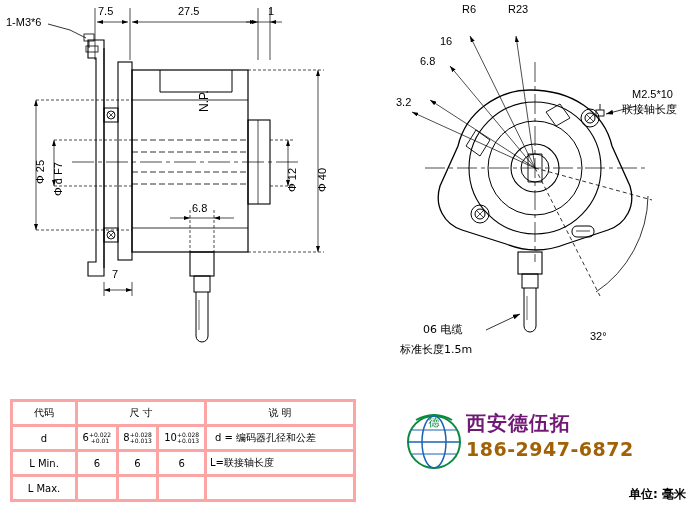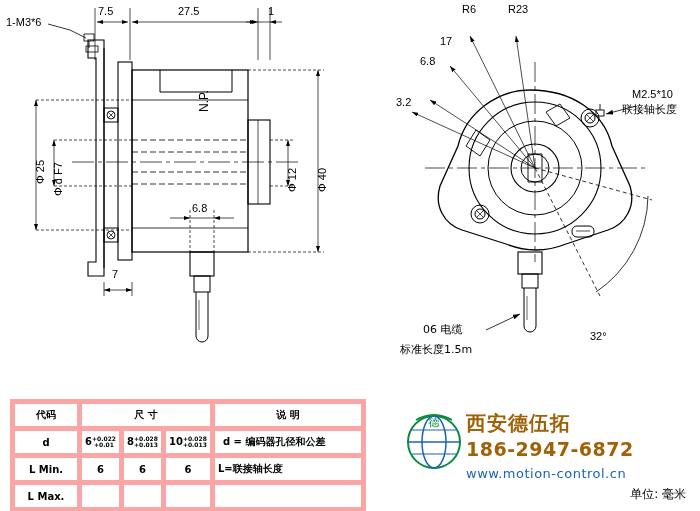--- a/index.html
+++ b/index.html
@@ -15,26 +15,26 @@
   svg{display:block;}
   .lbl{position:absolute;font-size:11px;line-height:1.15;white-space:nowrap;}
   .lbl.cn{font-family:"DejaVu Sans", sans-serif;}
   .vert{transform:rotate(-90deg);transform-origin:left top;}
   .sup{font-size:6px;line-height:1.0;}
   table.codes{
     position:absolute;left:10px;top:399px;border-collapse:collapse;
     font-size:10px;font-family:"DejaVu Sans", sans-serif;
   }
   table.codes td,table.codes th{
-    border:5px solid #fca5a5;padding:2px 3px;text-align:center;font-weight:bold;
+    border:3px solid #fca5a5;padding:2px 3px;text-align:center;font-weight:normal;
     height:18px;
   }
-  .unit{position:absolute;right:14px;bottom:8px;font-size:12px;font-family:"DejaVu Sans", sans-serif;}
+  .unit{position:absolute;right:14px;bottom:8px;font-size:12px;font-family:"DejaVu Sans", sans-serif;font-weight:bold;}
   .brand{position:absolute;left:406px;top:408px;width:286px;height:86px;}
-  .brand-name{position:absolute;left:60px;top:2px;font-size:20px;font-weight:bold;color:#a16207;font-family:"DejaVu Sans", sans-serif;letter-spacing:1px;}
+  .brand-name{position:absolute;left:60px;top:2px;font-size:20px;font-weight:bold;color:#701a75;font-family:"DejaVu Sans", sans-serif;letter-spacing:1px;}
   .brand-phone{position:absolute;left:60px;top:30px;font-size:19px;font-weight:bold;color:#a16207;font-family:"DejaVu Sans", sans-serif;letter-spacing:0.5px;}
   .brand-web{position:absolute;left:60px;top:58px;font-size:13px;color:#1b63b5;font-family:"DejaVu Sans", sans-serif;letter-spacing:0.5px;}
 </style>
 </head>
 <body>
 
 <div class="stage">
 
 <svg width="700" height="400" viewBox="0 0 700 400">
   <defs>
@@ -229,21 +229,21 @@
 <div class="lbl vert" style="left:34px;top:184px;">Φ 25</div>
 <div class="lbl vert" style="left:52px;top:196px;">Φ d F7</div>
 <div class="lbl vert" style="left:286px;top:192px;">Φ 12</div>
 <div class="lbl vert" style="left:316px;top:192px;">Φ 40</div>
 
 <div class="lbl" style="left:192px;top:202px;">6.8</div>
 <div class="lbl" style="left:112px;top:268px;">7</div>
 
 <div class="lbl" style="left:462px;top:3px;">R6</div>
 <div class="lbl" style="left:508px;top:3px;">R23</div>
-<div class="lbl" style="left:440px;top:35px;">17</div>
+<div class="lbl" style="left:440px;top:35px;">16</div>
 <div class="lbl" style="left:420px;top:55px;">6.8</div>
 <div class="lbl" style="left:396px;top:96px;">3.2</div>
 
 <div class="lbl" style="left:632px;top:88px;">M2.5*10</div>
 <div class="lbl cn" style="left:622px;top:104px;">联接轴长度</div>
 
 <div class="lbl cn" style="left:423px;top:324px;">06 电缆</div>
 <div class="lbl cn" style="left:400px;top:344px;">标准长度1.5m</div>
 <div class="lbl" style="left:590px;top:330px;">32°</div>
 
@@ -289,18 +289,17 @@
     <circle cx="28" cy="28" r="26" fill="none" stroke="#0b8a3d" stroke-width="2"></circle>
     <ellipse cx="28" cy="28" rx="12" ry="26" fill="none" stroke="#1b63b5" stroke-width="1.5"></ellipse>
     <line x1="2" y1="28" x2="54" y2="28" stroke="#1b63b5" stroke-width="1.5"></line>
     <line x1="6" y1="16" x2="50" y2="16" stroke="#1b63b5" stroke-width="1"></line>
     <line x1="6" y1="40" x2="50" y2="40" stroke="#1b63b5" stroke-width="1"></line>
     <path d="M10 6 Q28 -4 46 6" fill="none" stroke="#0b8a3d" stroke-width="2"></path>
     <text x="28" y="12" text-anchor="middle" font-size="11" fill="#0b8a3d" font-family="DejaVu Sans, sans-serif">德</text>
   </svg>
   <div class="brand-name">西安德伍拓</div>
   <div class="brand-phone">186-2947-6872</div>
-  <div class="brand-web">www.motion-control.cn</div>
 </div>
 
 <div class="unit">单位: 毫米</div>
 
 </div>
 
 </body></html>

